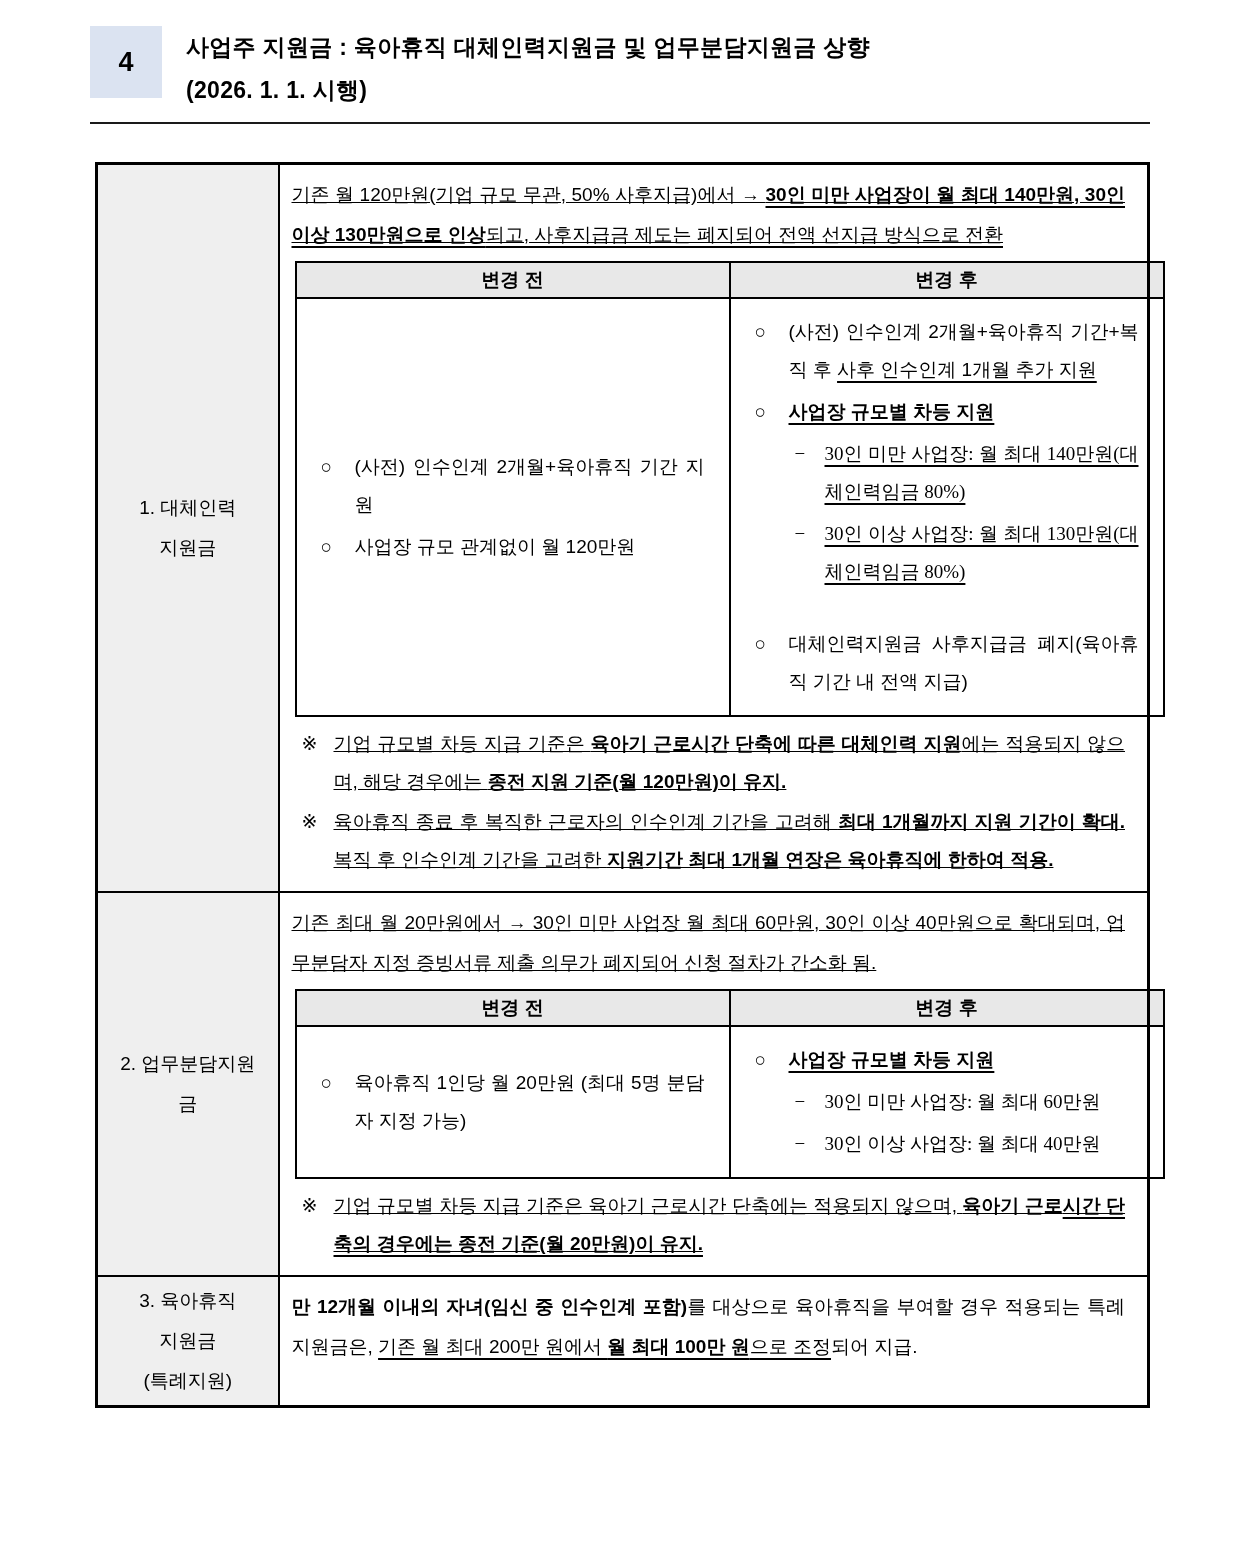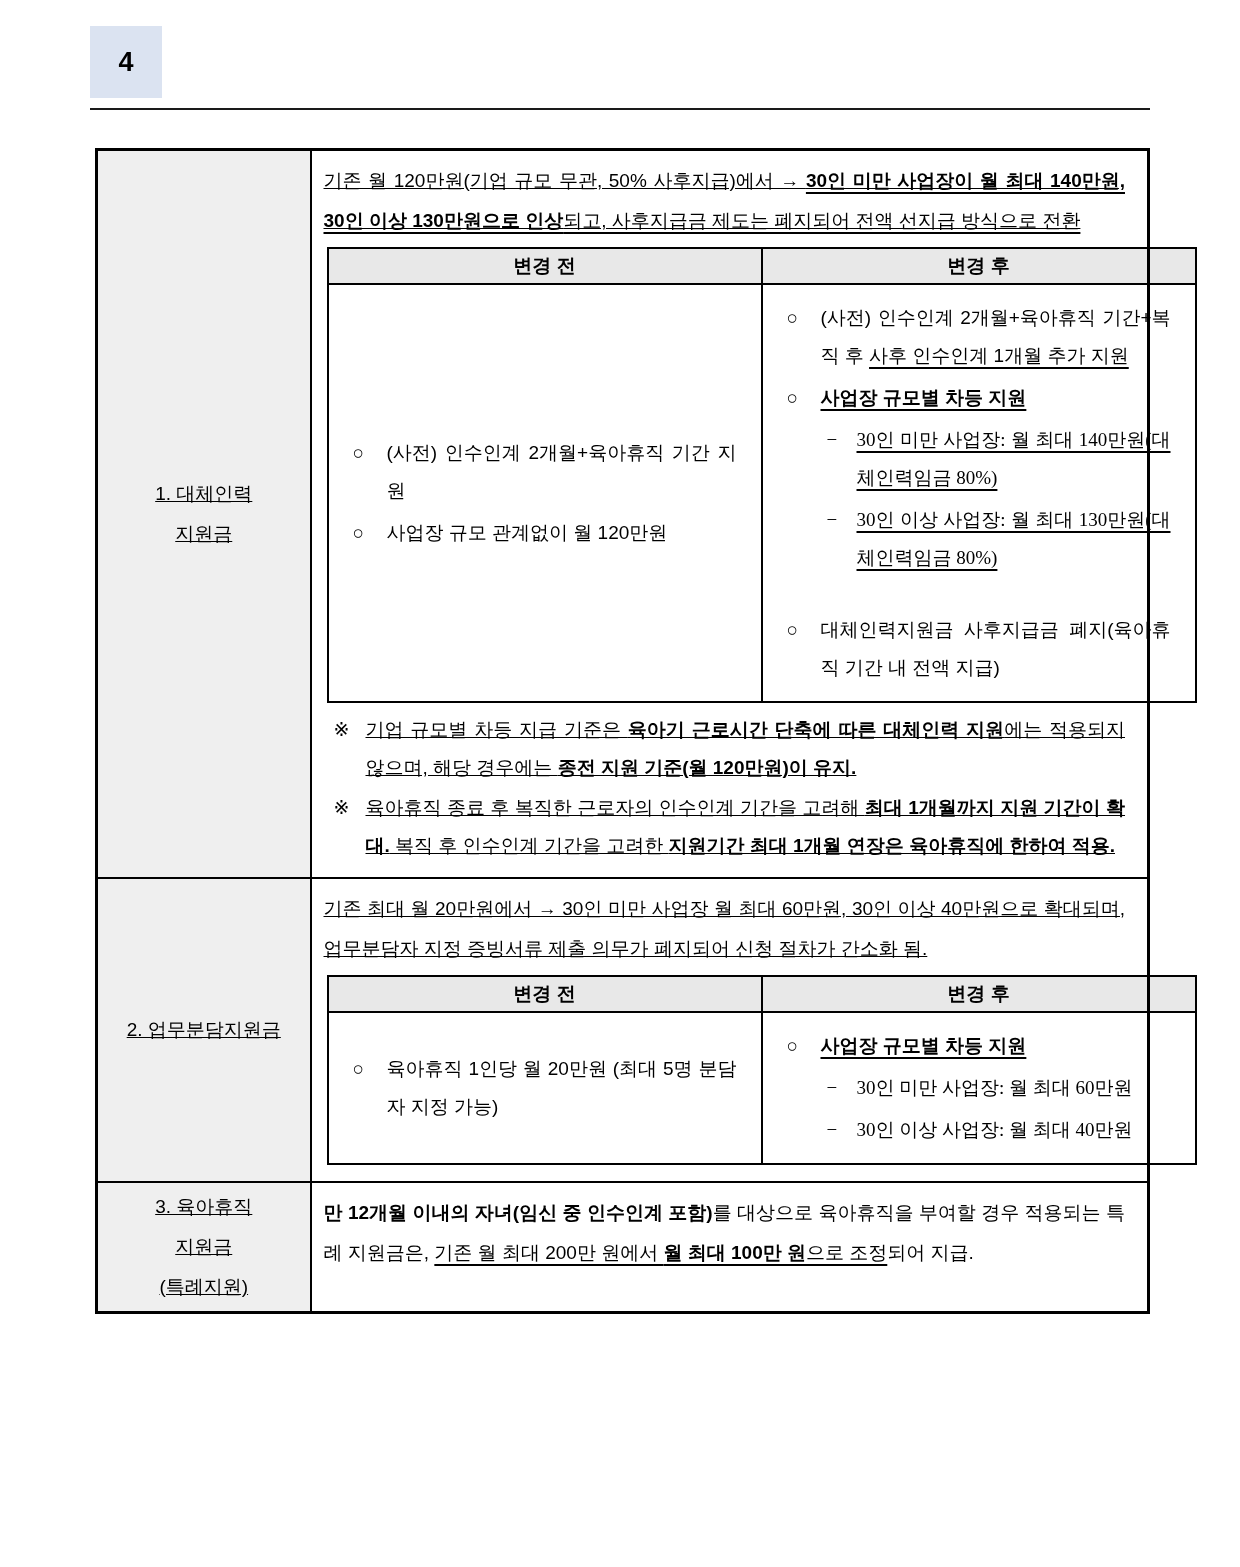--- a/index.html
+++ b/index.html
@@ -47,28 +47,27 @@
   
   table.main {
     border-collapse: collapse;
     width: 1055px;
     margin-top: 38px;
     table-layout: fixed;
     border: 3px solid #000;
   }
   table.main > tbody > tr > td { border: 2px solid #000; }
   td.rowlabel {
-    width: 214px;
+    width: 182px;
     background: var(--label_col_bg, #efefef);
     text-align: center;
     vertical-align: middle;
     font-size: 19px;
     line-height: 40px;
     padding: 4px 14px;
-    text-decoration: underline;
   }
   td.content {
     vertical-align: top;
     font-size: 19px;
     padding: 8px 22px 8px 12px;
   }
   .intro {
     margin: 2px 0 6px 0;
     line-height: 40px;
     text-align: justify;
@@ -136,20 +135,22 @@
   .u { text-decoration: underline; text-underline-offset: 5px; text-decoration-thickness: 1.8px; }
 </style>
 </head>
 <body>
 
 <div class="page">
 
   <div class="doc-header">
     <div class="num-badge">4</div>
     <div class="doc-titles">
+      <div>사업주 지원금 : 육아휴직 대체인력지원금 및 업무분담지원금 상향</div>
+      <div>(2026. 1. 1. 시행)</div>
     </div>
   </div>
 
   <table class="main">
     <tbody>
 
       <tr>
         <td class="rowlabel">
           <div>1. 대체인력</div>
           <div>지원금</div>
@@ -205,20 +206,23 @@
                 </td>
                 <td class="after-cell">
                   <div class="li"><span class="mk">○</span><span class="tx"><span class="b u">사업장 규모별 차등 지원</span></span></div>
                   <div class="li sub"><span class="mk">−</span><span class="tx"><span>30인 미만 사업장: 월 최대 60만원</span></span></div>
                   <div class="li sub"><span class="mk">−</span><span class="tx"><span>30인 이상 사업장: 월 최대 40만원</span></span></div>
                 </td>
               </tr>
             </tbody>
           </table>
 
+          <div class="notes">
+            <div class="note"><span class="mk">※</span><span class="tx"><span>기업 규모별 차등 지급 기준은 육아기 근로시간 단축에는 적용되지 않으며, </span><span class="b">육아기 근로</span><span class="b u">시간 단축의 경우에는 종전 기준(월 20만원)이 유지.</span></span></div>
+          </div>
         </td>
       </tr>
 
       <tr>
         <td class="rowlabel">
           <div>3. 육아휴직</div>
           <div>지원금</div>
           <div>(특례지원)</div>
         </td>
         <td class="content">

